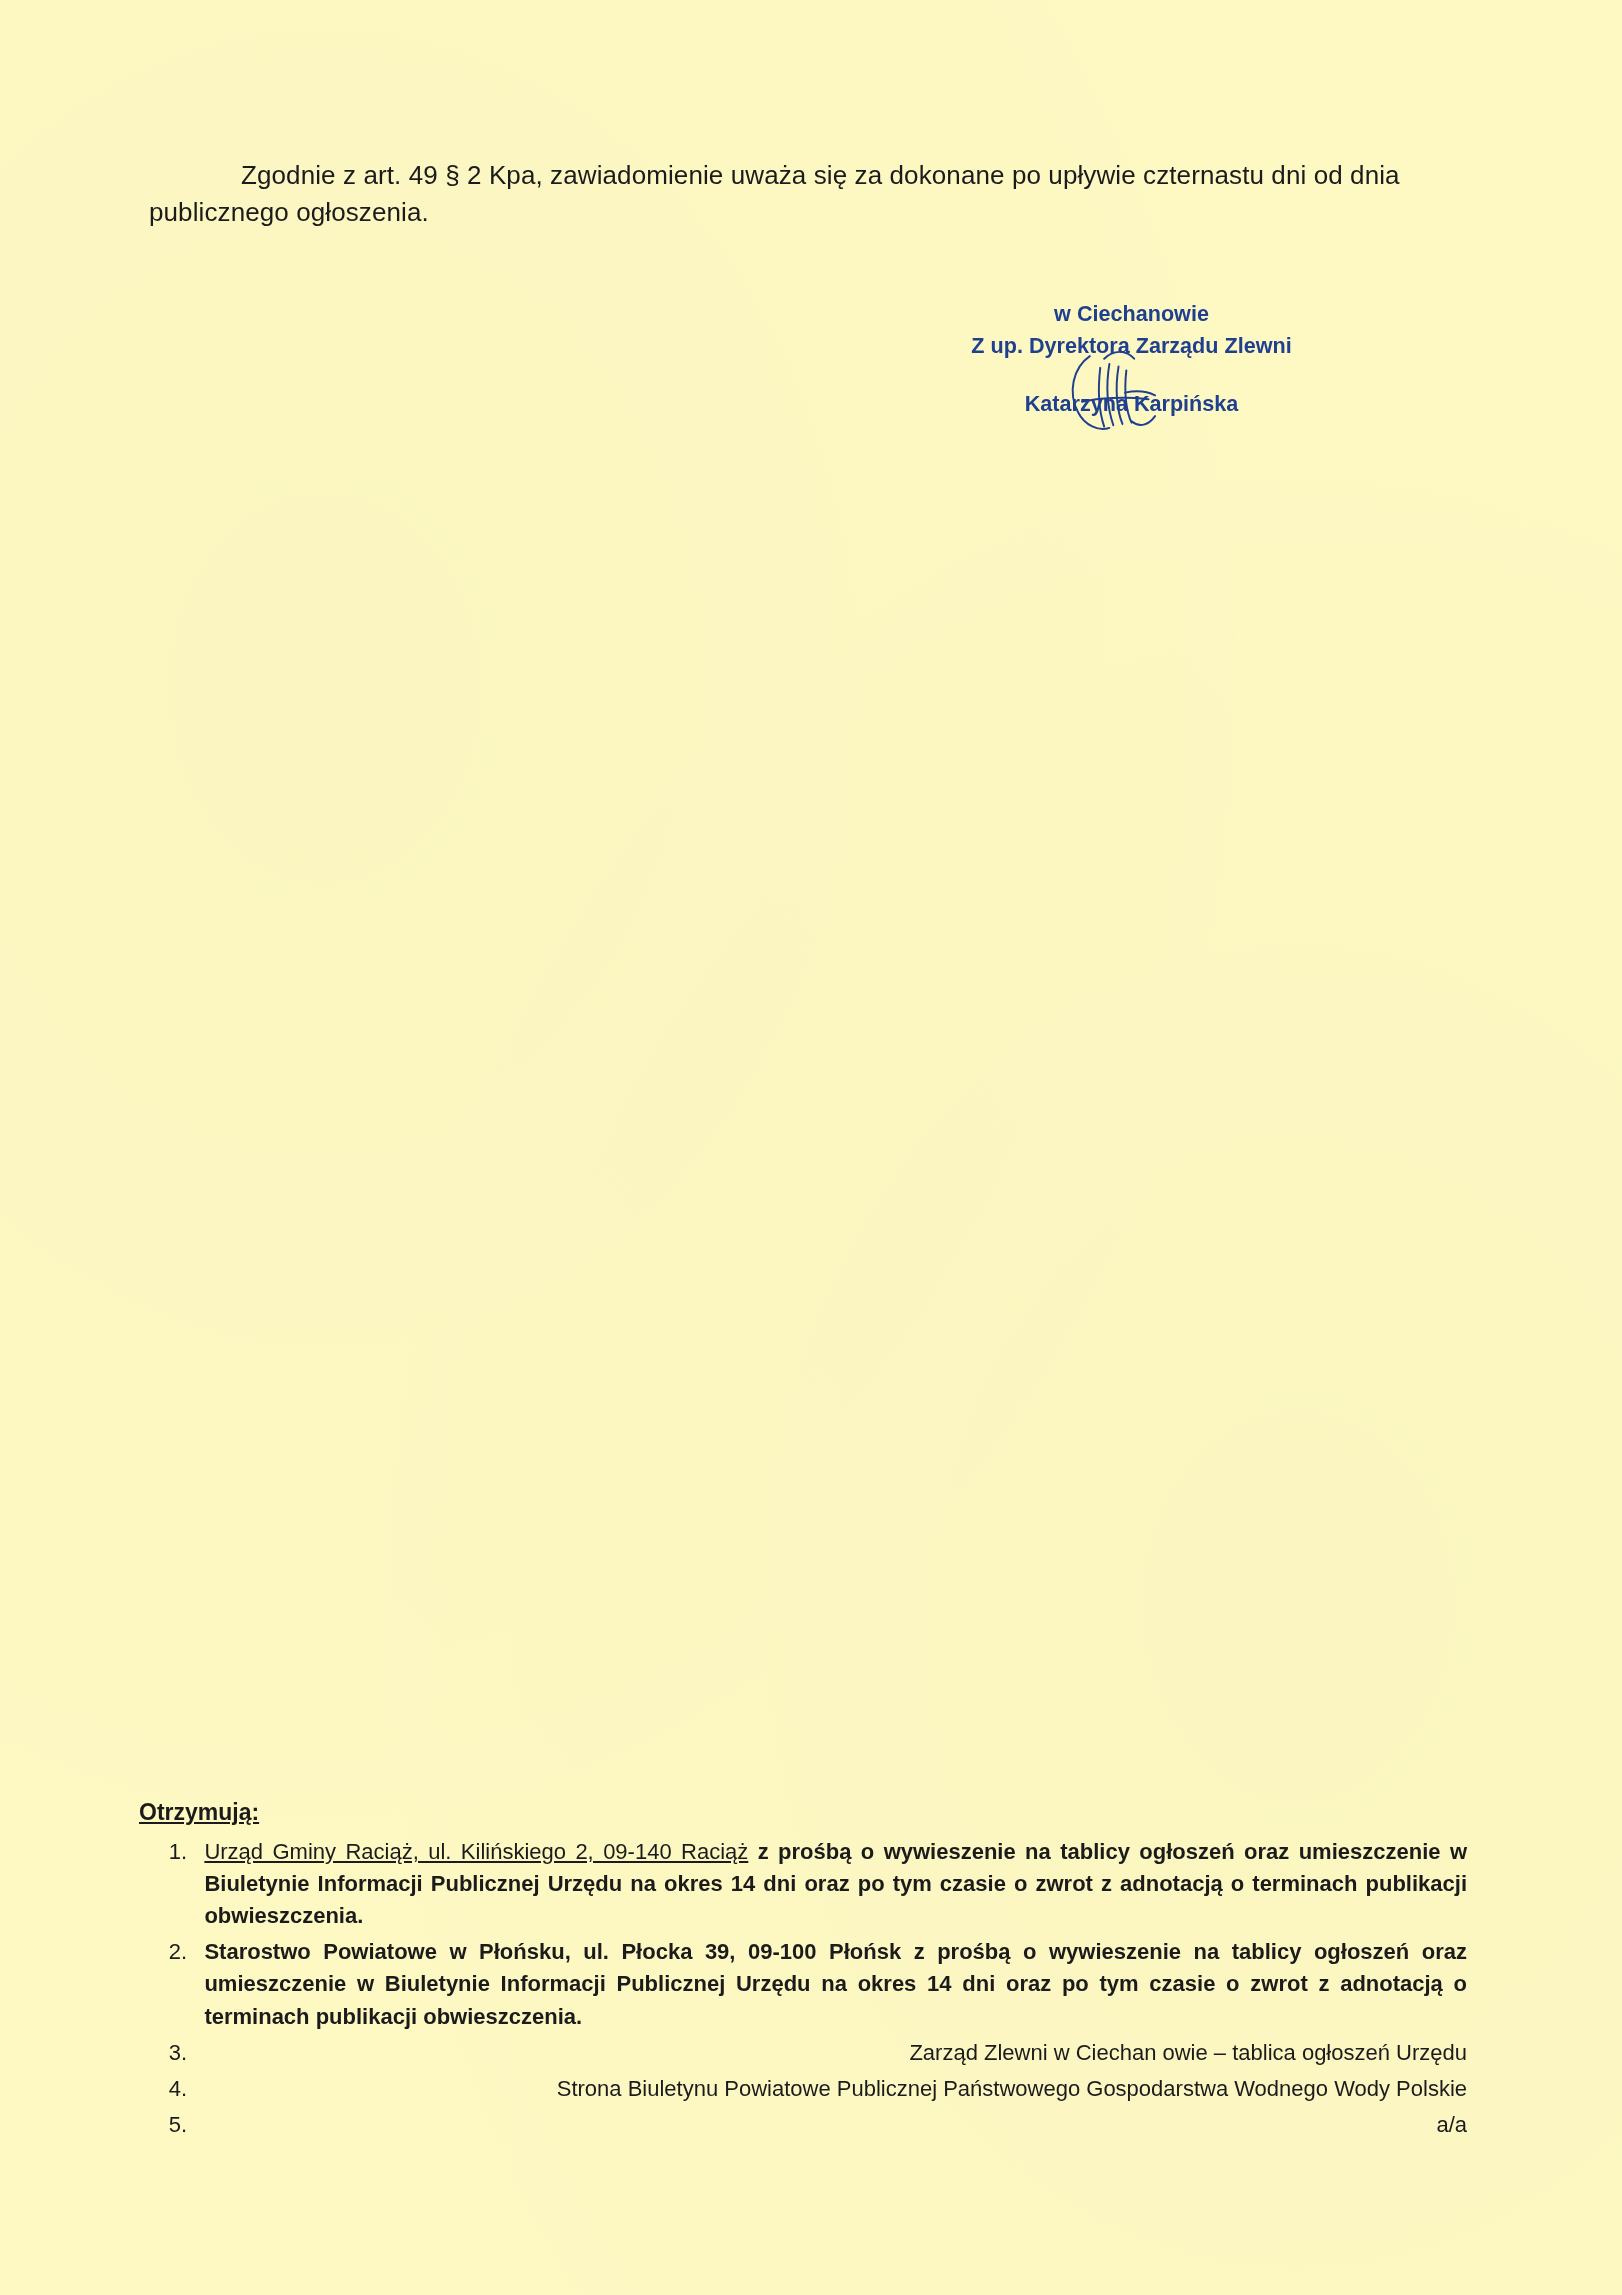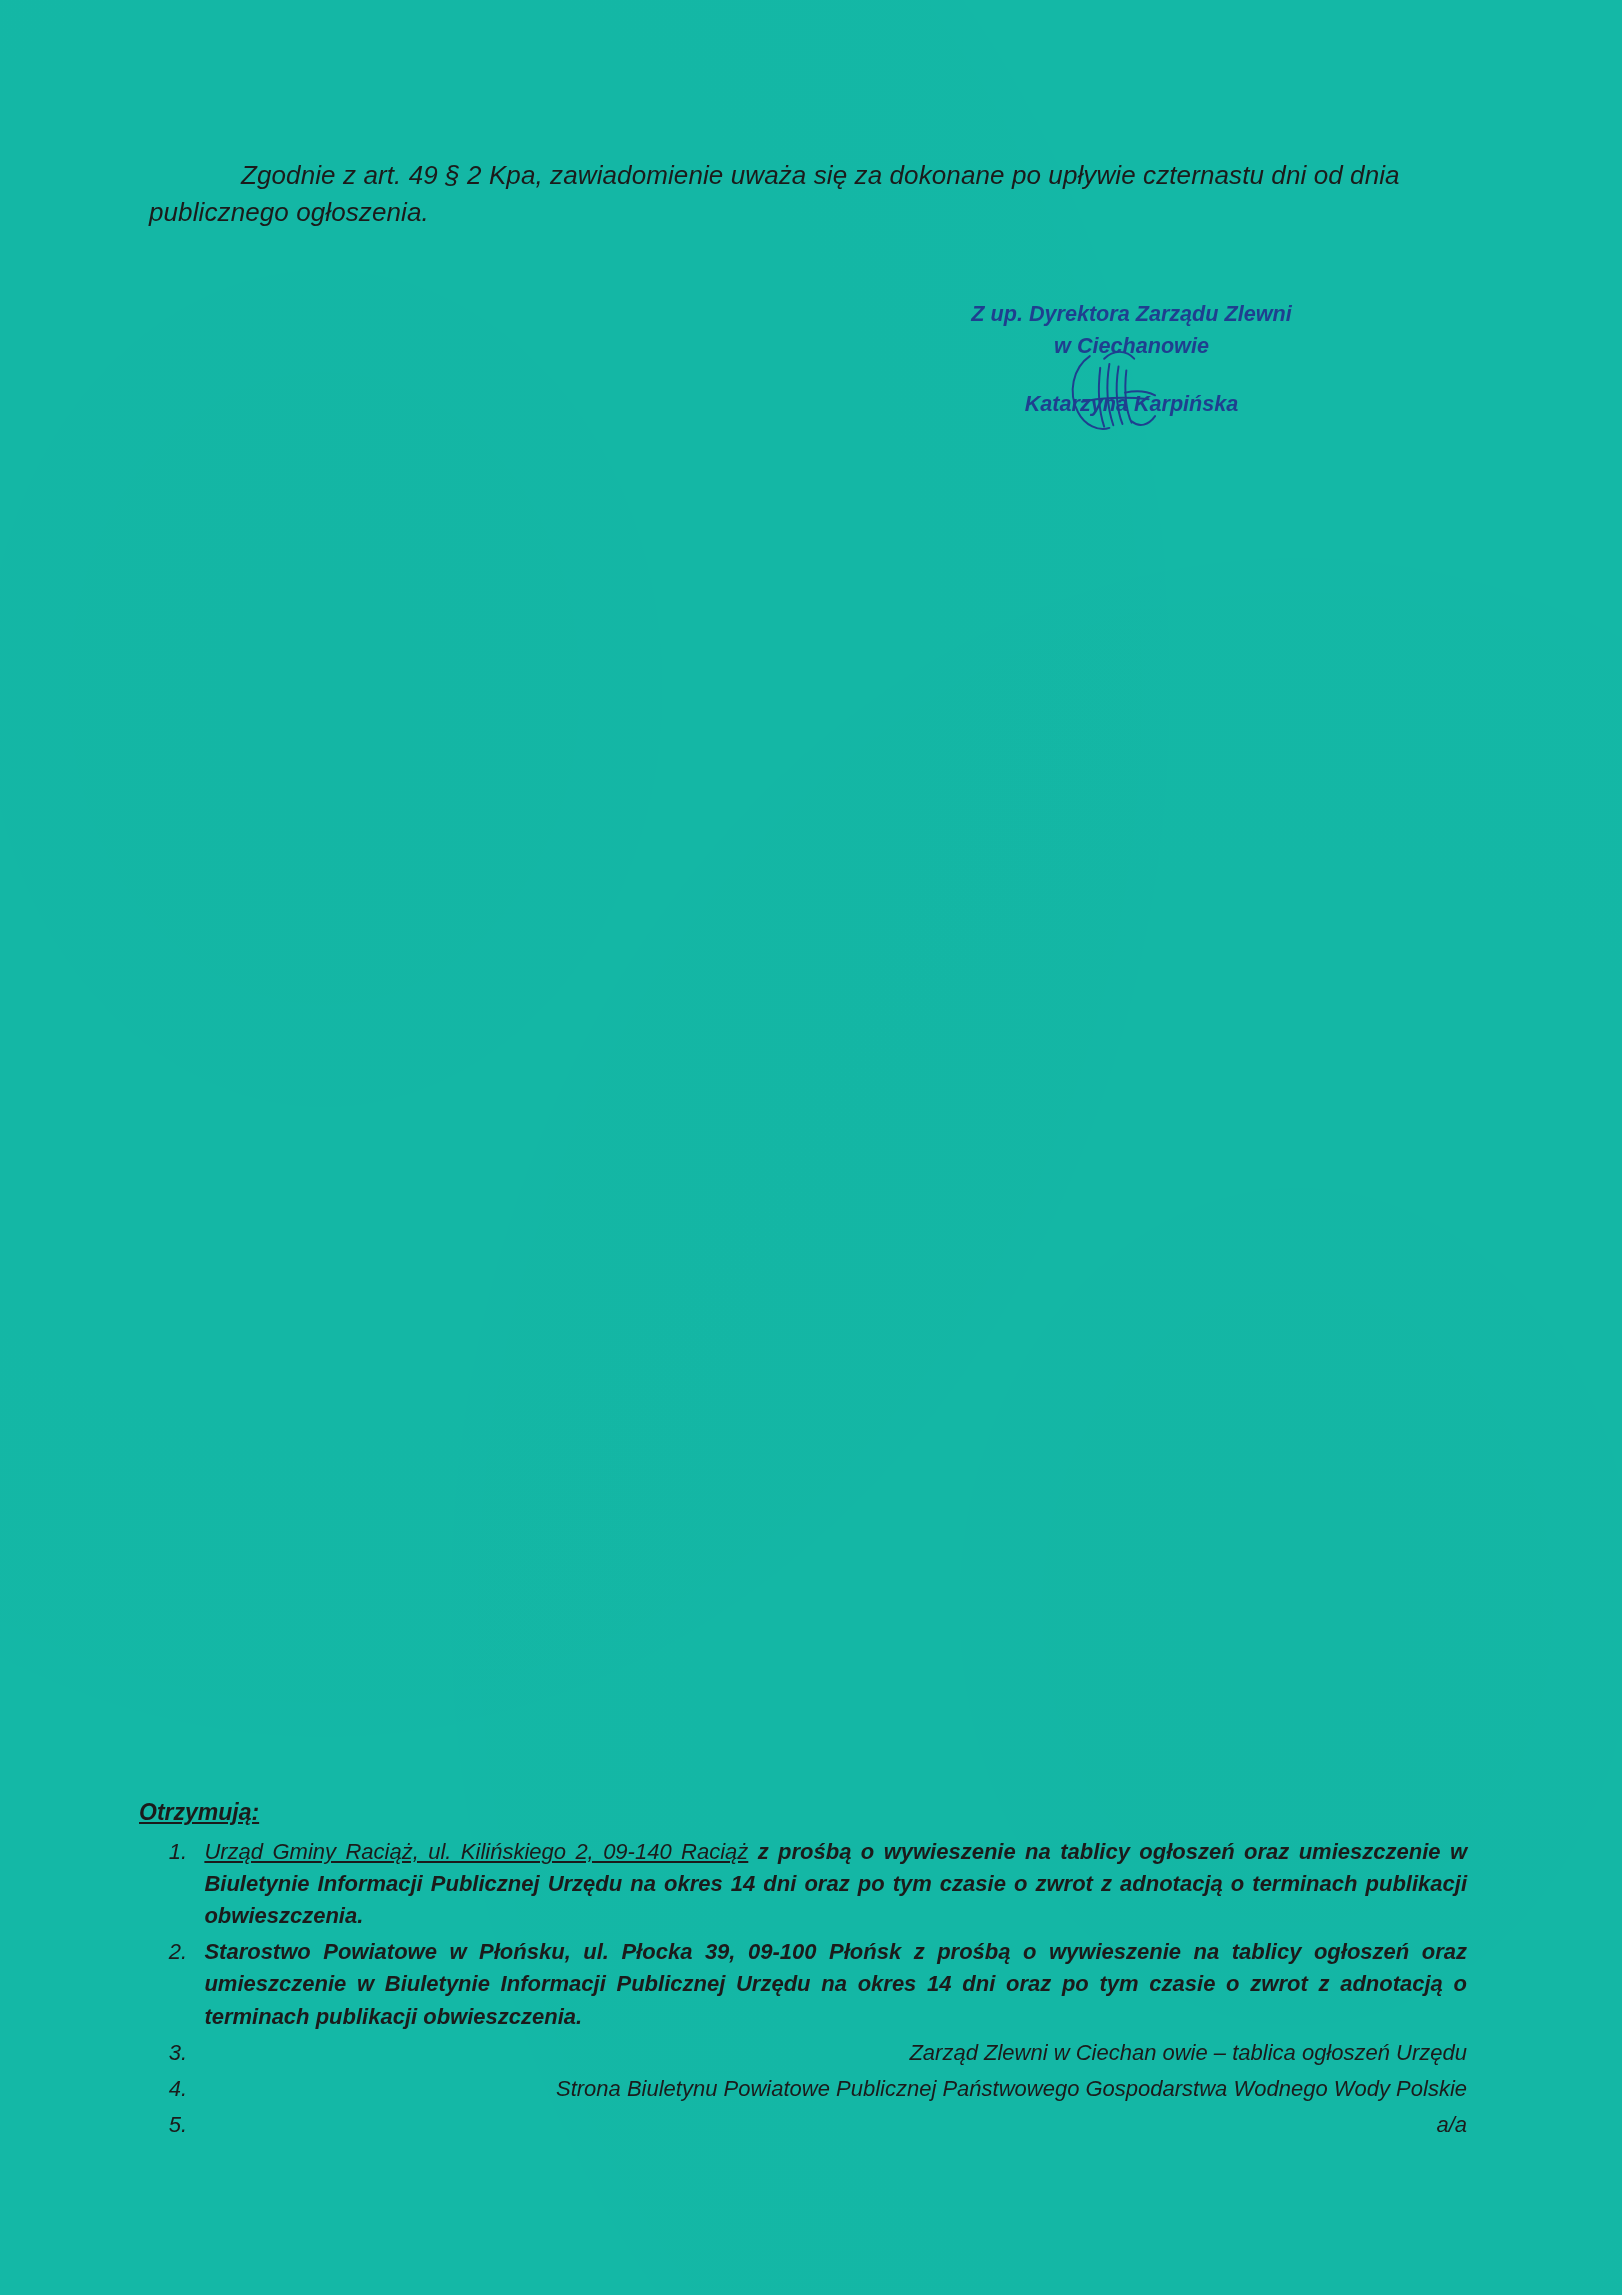--- a/index.html
+++ b/index.html
@@ -5,25 +5,24 @@
   html, body {
     margin: 0;
     padding: 0;
     background: #ffffff;
   }
 
   .page {
     position: relative;
     width: 1622px;
     height: 2295px;
-    background: #14b8a6;
+    background: #fef9c3;
     font-family: "Liberation Sans", sans-serif;
     color: #1b1b1b;
     overflow: hidden;
-    font-style: italic;
   }
 
   
   .page::before {
     content: "";
     position: absolute;
     inset: 0;
     background:
       radial-gradient(ellipse at 20% 30%, rgba(0,0,0,0.012), transparent 60%),
       radial-gradient(ellipse at 80% 70%, rgba(0,0,0,0.010), transparent 60%);
@@ -127,22 +126,22 @@
 </head>
 <body>
 
 <div class="page">
 
   <div class="intro">
     <p class="indent">Zgodnie z art. 49 § 2  Kpa, zawiadomienie uważa się za dokonane po upływie czternastu dni od dnia publicznego ogłoszenia.</p>
   </div>
 
   <div class="signature-block">
+    <div class="line">w Ciechanowie</div>
     <div class="line">Z up. Dyrektora Zarządu Zlewni</div>
-    <div class="line">w Ciechanowie</div>
     <div class="line sig-name">Katarzyna Karpińska</div>
   </div>
 
   <svg class="signature-mark" viewBox="0 0 260 190" xmlns="http://www.w3.org/2000/svg">
     <g fill="none" stroke="#1f3f8f" stroke-width="3" stroke-linecap="round" stroke-linejoin="round">
       <path d="M96 40 C70 58, 62 96, 78 126 C88 146, 110 156, 126 150"></path>
       <path d="M112 58 C108 92, 110 124, 118 148"></path>
       <path d="M126 52 C120 88, 124 122, 132 146"></path>
       <path d="M140 56 C134 92, 138 124, 146 144"></path>
       <path d="M152 62 C148 96, 152 126, 160 142"></path>

